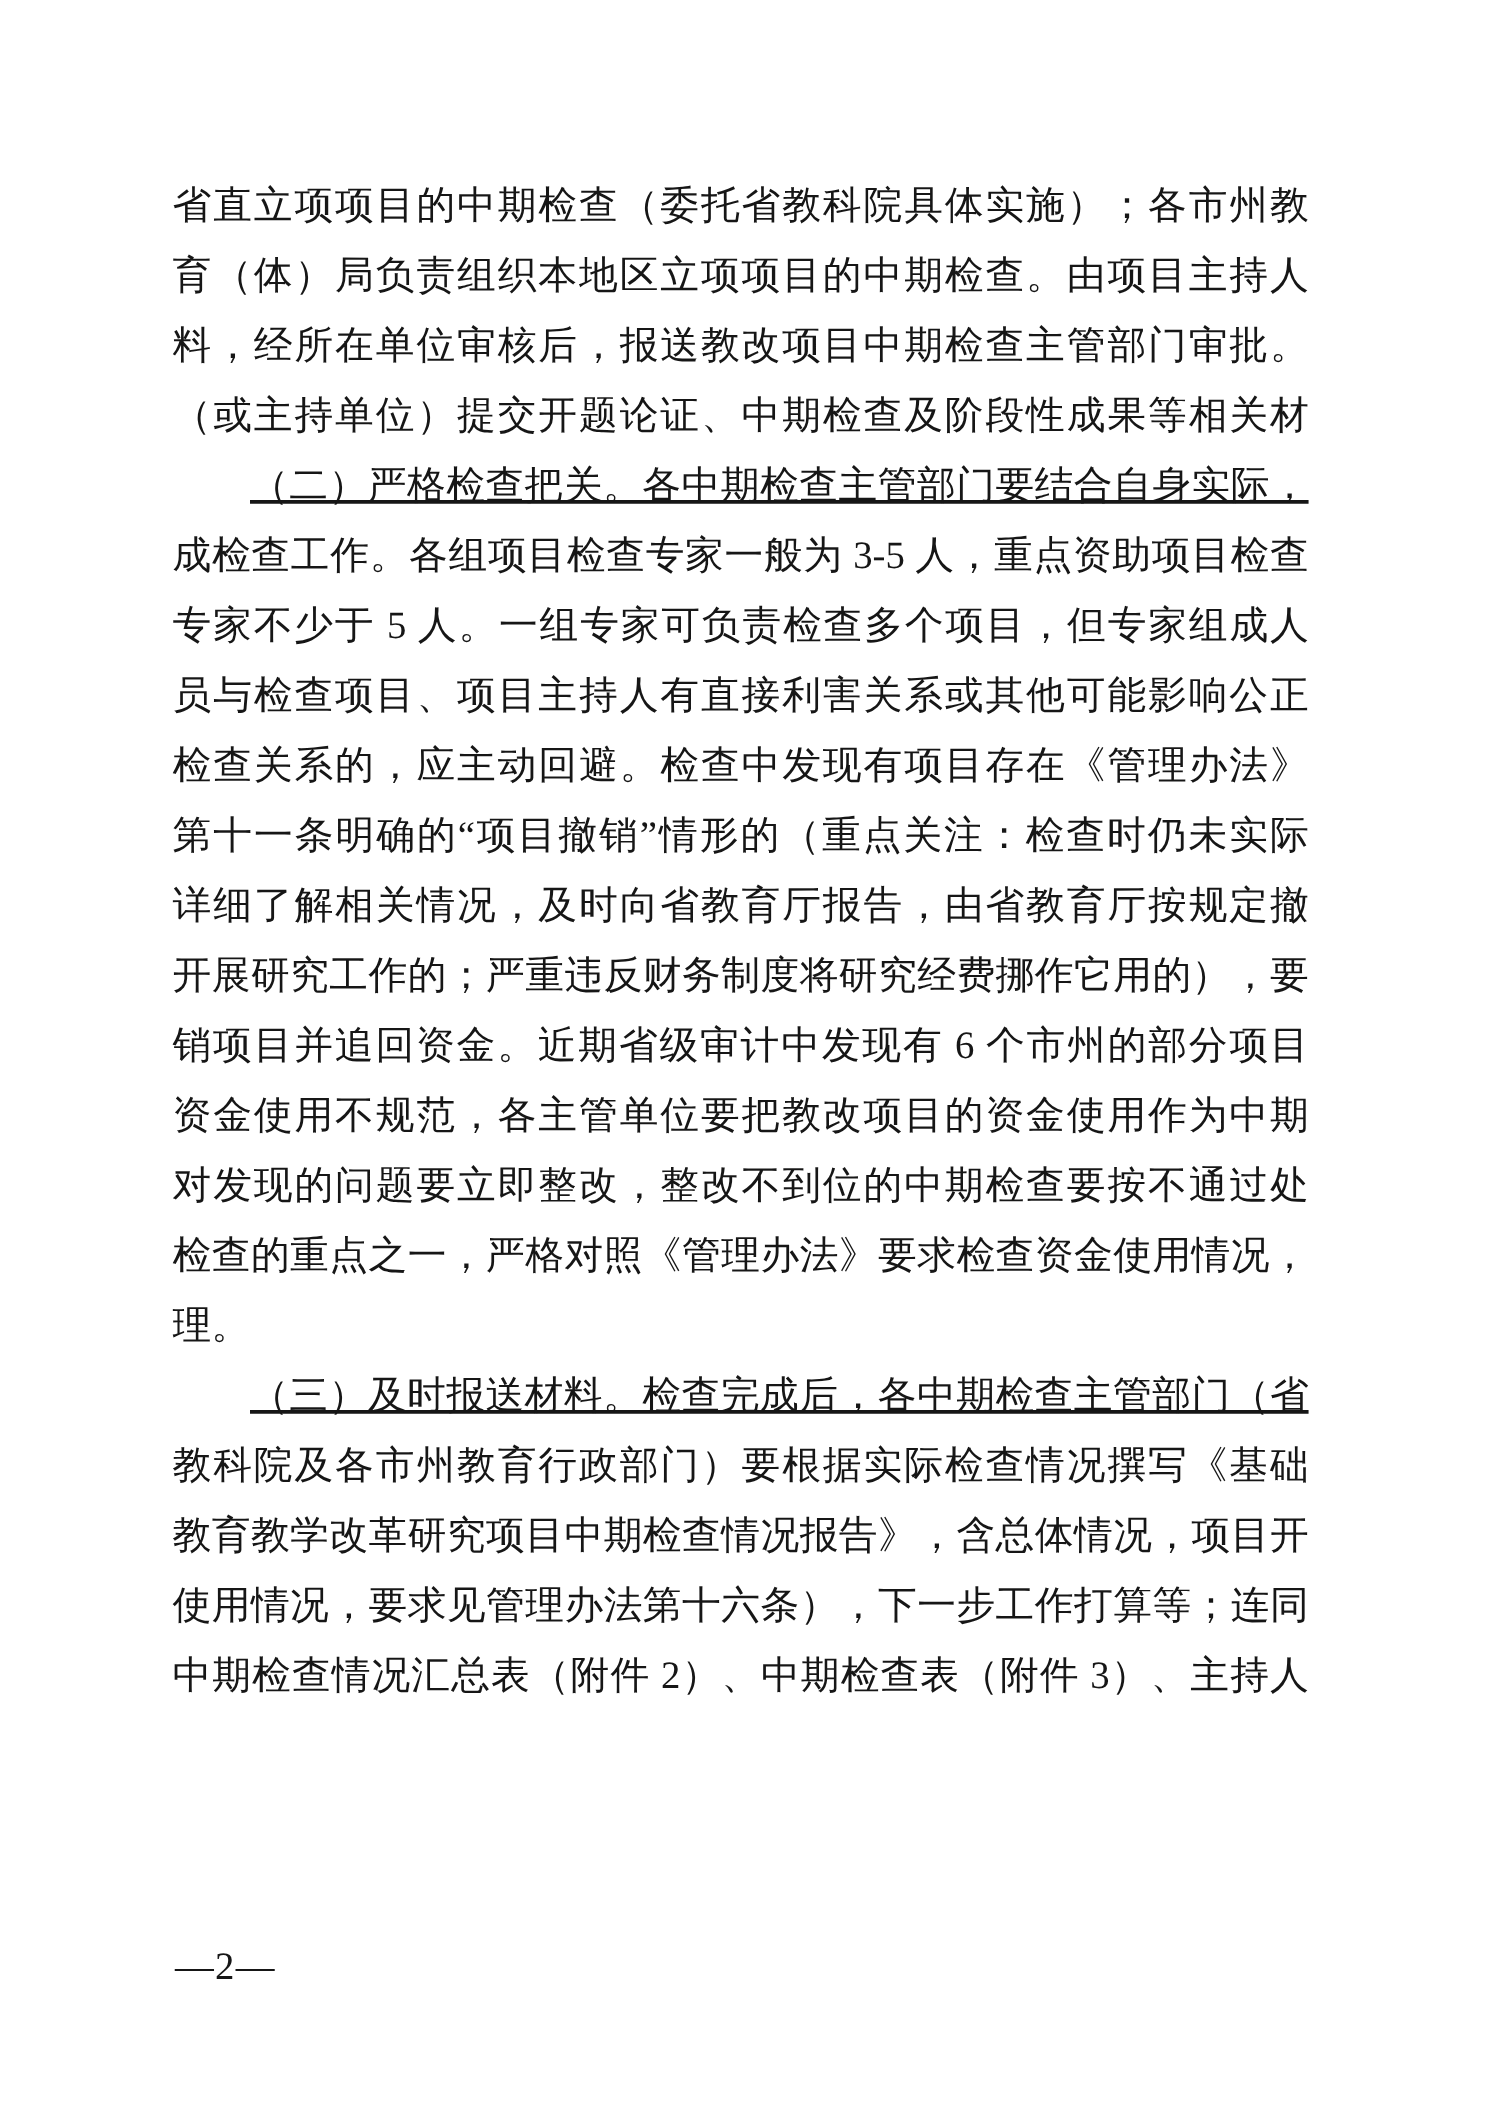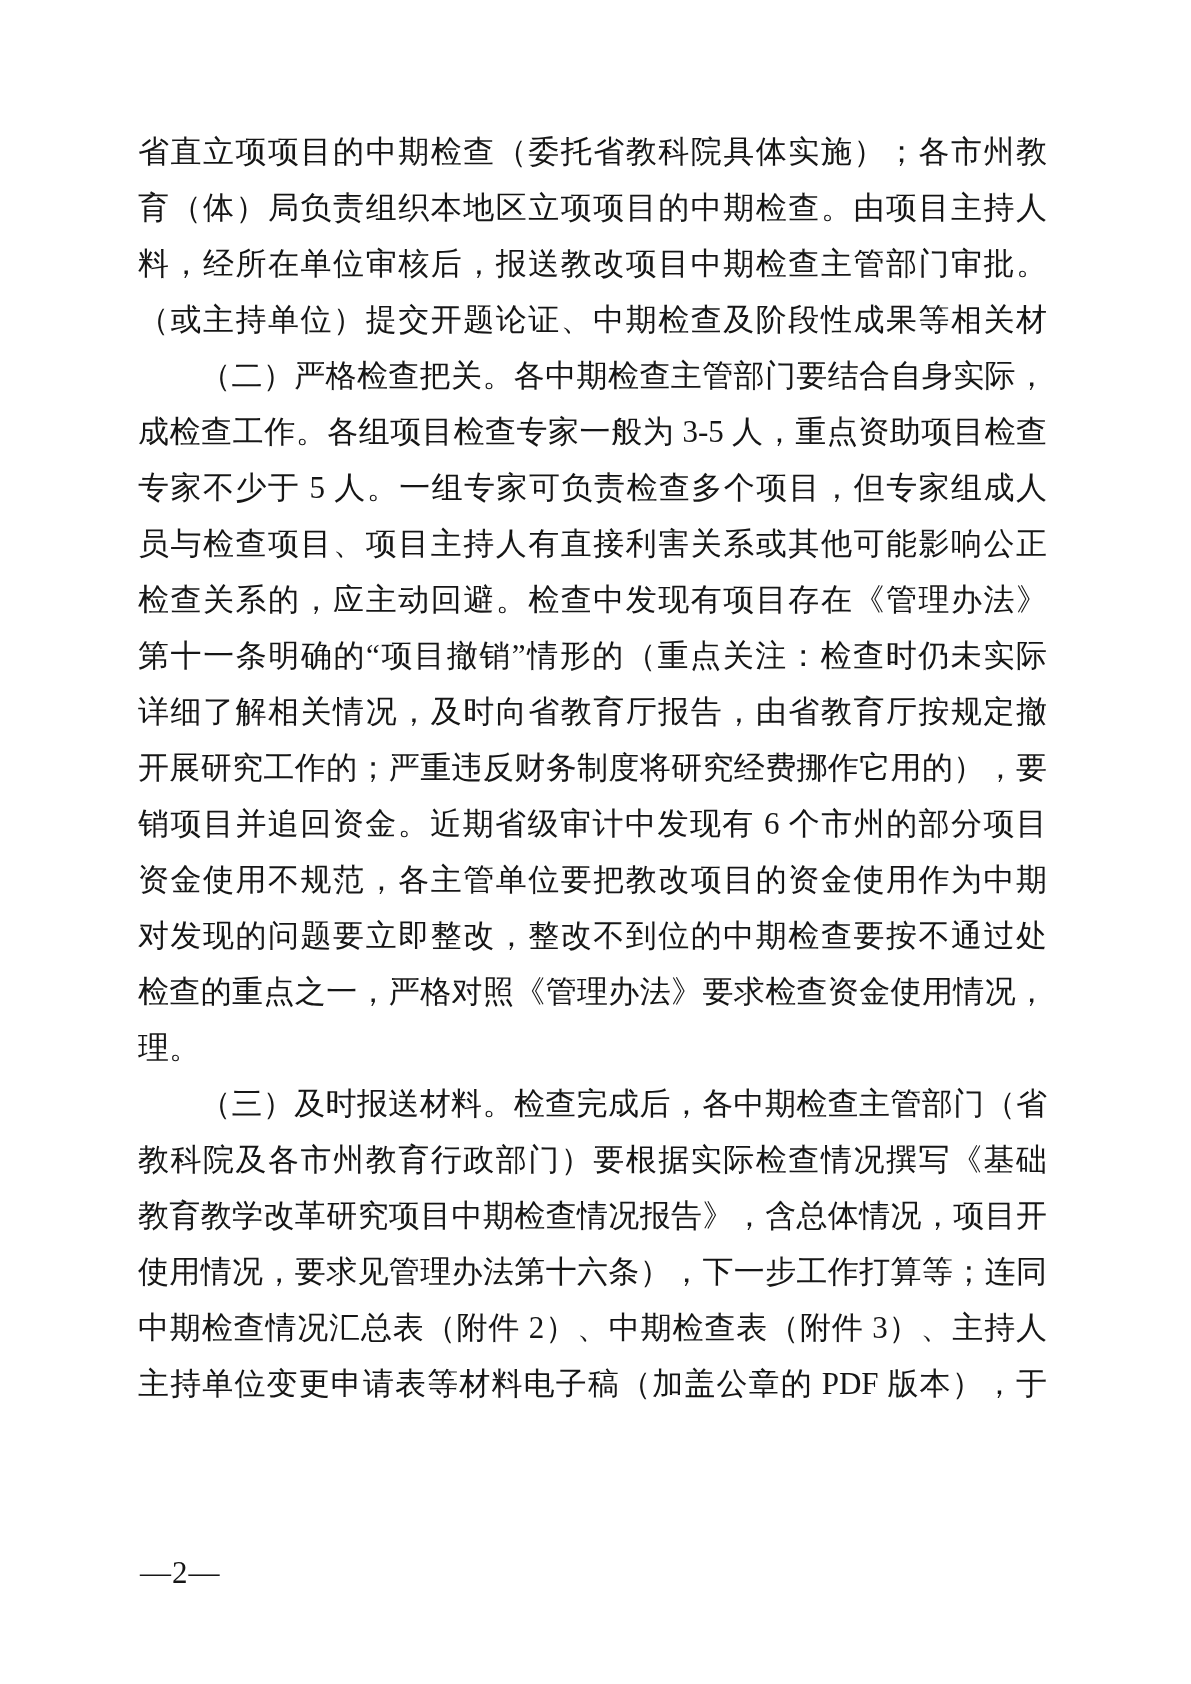--- a/index.html
+++ b/index.html
@@ -12,34 +12,34 @@
     color: #161616;
   }
   .page {
     position: absolute;
     inset: 0;
     background: #ffffff;
   }
   .doc {
     position: absolute;
     left: 138px;
-    top: 124px;
+    top: 136px;
     width: 909px;
   }
   .para { margin: 0; padding: 0; }
   .line {
     height: 56px;
     line-height: 56px;
     font-size: 31px;
     text-align: justify;
     text-align-last: justify;
     text-justify: inter-character;
     overflow: hidden;
   }
-  .line.indent { padding-left: 62px; }
+  .line.indent { padding-left: 62px; text-decoration: underline; }
   .line.short {
     text-align: left;
     text-align-last: left;
   }
   .page-number {
     position: absolute;
     left: 140px;
     top: 1551px;
     font-size: 31px;
     line-height: 44px;
@@ -75,19 +75,18 @@
       <div class="line">检查的重点之一，严格对照《管理办法》要求检查资金使用情况，</div>
       <div class="line short">理。</div>
     </div>
 
     <div class="para">
       <div class="line indent">（三）及时报送材料。检查完成后，各中期检查主管部门（省</div>
       <div class="line">教科院及各市州教育行政部门）要根据实际检查情况撰写《基础</div>
       <div class="line">教育教学改革研究项目中期检查情况报告》，含总体情况，项目开</div>
       <div class="line">使用情况，要求见管理办法第十六条），下一步工作打算等；连同</div>
       <div class="line">中期检查情况汇总表（附件 2）、中期检查表（附件 3）、主持人或</div>
-      <div class="line">主持单位变更申请表等材料电子稿（加盖公章的 PDF 版本），于</div>
     </div>
 
   </div>
 
   <div class="page-number">—2—</div>
 </div>
 
 </body></html>

